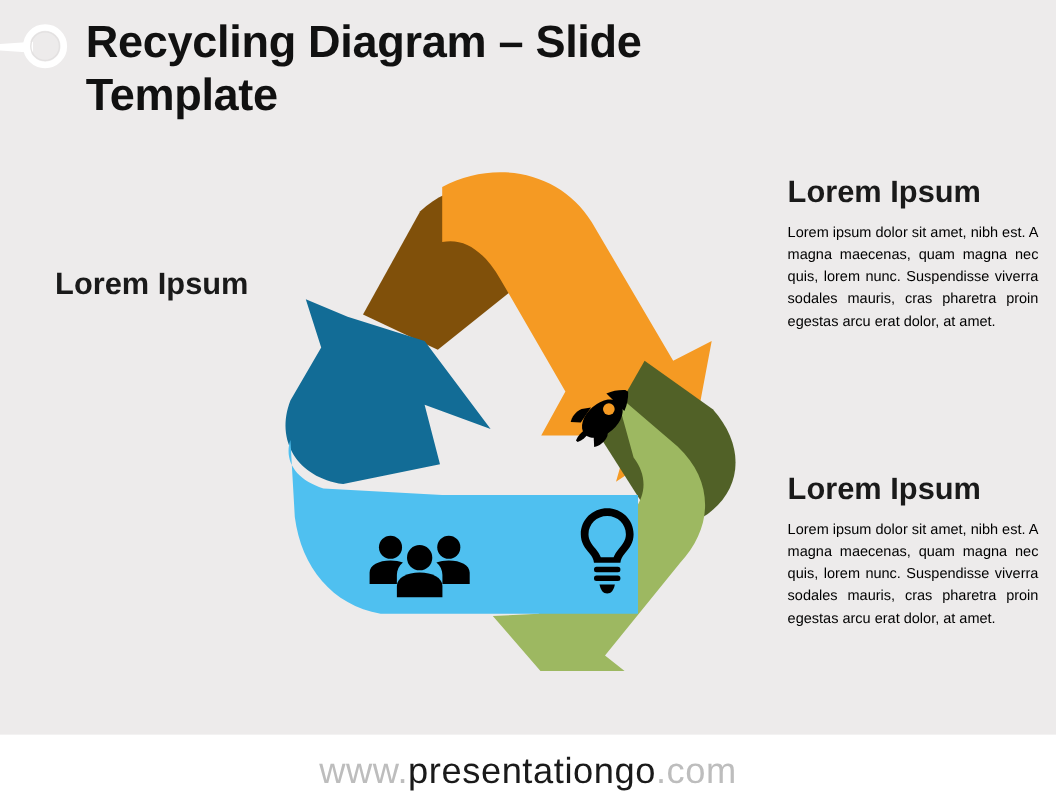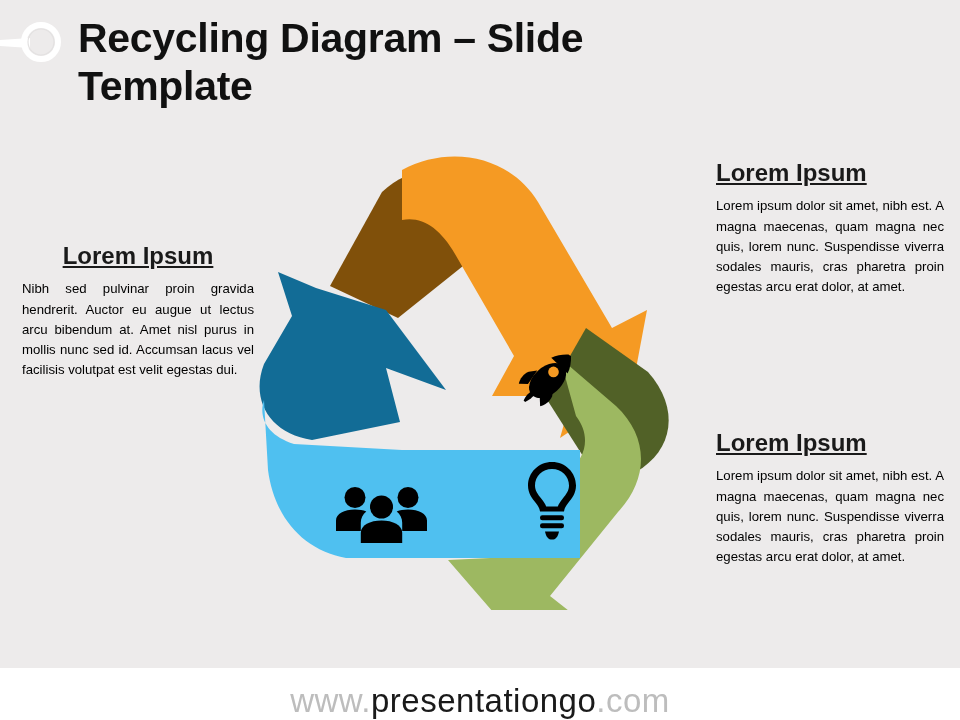--- a/index.html
+++ b/index.html
@@ -43,26 +43,25 @@
     top: 14px;
     width: 640px;
     font-size: 41px;
     font-weight: bold;
     line-height: 1.18;
     color: #111111;
     letter-spacing: -0.3px;
   }
   
   .block-heading {
-    font-size: 24px;
+    font-size: 28px;
     font-weight: bold;
     color: #1a1a1a;
     margin: 0 0 10px 0;
     line-height: 1.1;
-    text-decoration: underline;
   }
   .block-body {
     font-size: 13.2px;
     line-height: 1.53;
     color: #000000;
     text-align: justify;
     margin: 0;
   }
   .block-body + .block-body { margin-top: 13px; }
 
@@ -134,21 +133,20 @@
         <circle cx="41" cy="28" r="17" fill="none" stroke="#ffffff" stroke-width="6"></circle>
         <circle cx="41" cy="28" r="13" fill="none" stroke="#e3e1e1" stroke-width="1.2"></circle>
       </g>
     </svg>
   </div>
 
   <div class="title">Recycling Diagram – Slide Template</div>
 
   <div class="text-left">
     <h2 class="block-heading">Lorem Ipsum</h2>
-    <p class="block-body">Nibh sed pulvinar proin gravida hendrerit. Auctor eu augue ut lectus arcu bibendum at. Amet nisl purus in mollis nunc sed id. Accumsan lacus vel facilisis volutpat est velit egestas dui.</p>
   </div>
 
   <div class="text-right-top">
     <h2 class="block-heading">Lorem Ipsum</h2>
     <p class="block-body">Lorem ipsum dolor sit amet, nibh est. A magna maecenas, quam magna nec quis, lorem nunc. Suspendisse viverra sodales mauris, cras pharetra proin egestas arcu erat dolor, at amet.</p>
   </div>
 
   <div class="text-right-bottom">
     <h2 class="block-heading">Lorem Ipsum</h2>
     <p class="block-body">Lorem ipsum dolor sit amet, nibh est. A magna maecenas, quam magna nec quis, lorem nunc. Suspendisse viverra sodales mauris, cras pharetra proin egestas arcu erat dolor, at amet.</p>

